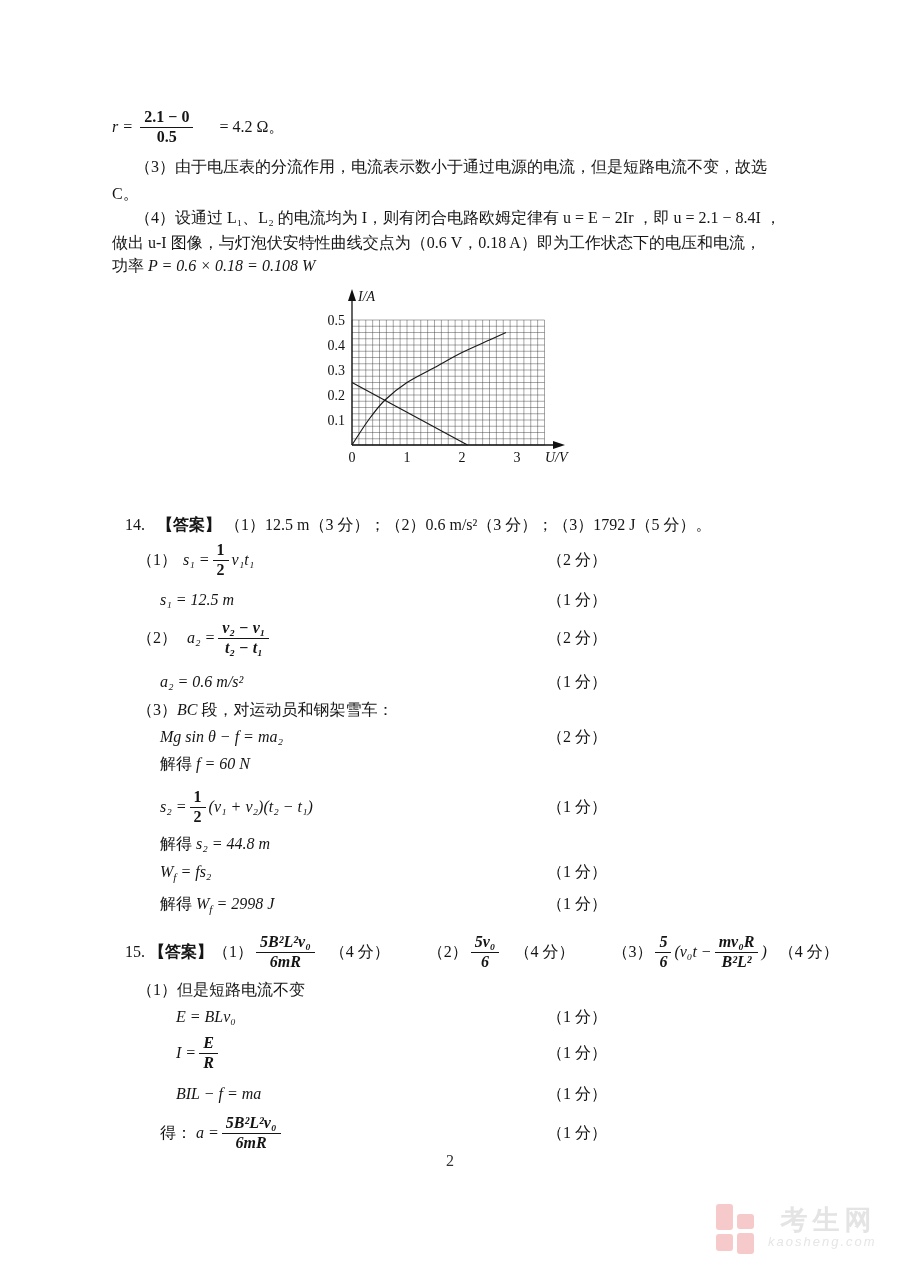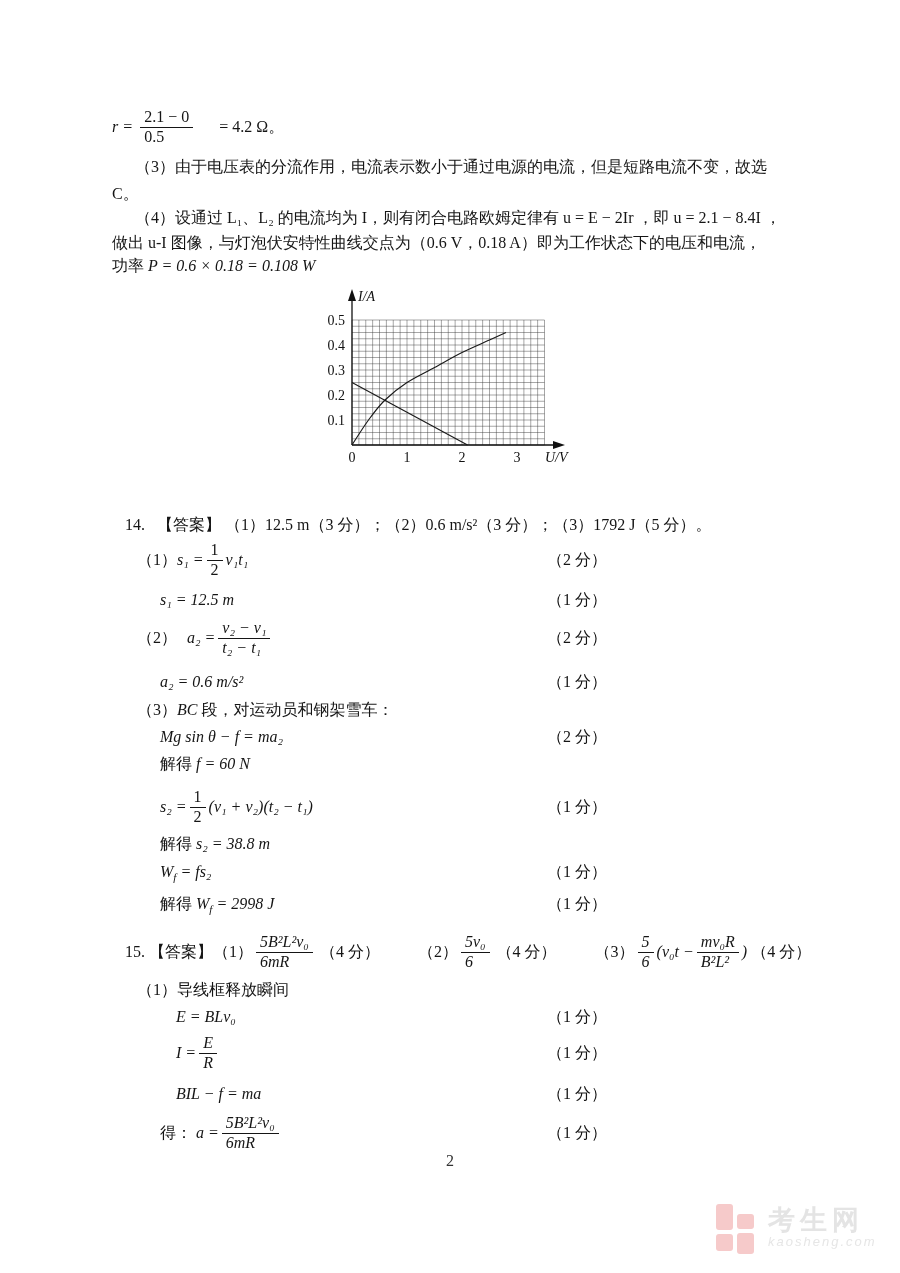--- a/index.html
+++ b/index.html
@@ -4,34 +4,34 @@
 <style>
   html,body{margin:0;padding:0;background:#ffffff;}
   .page{
     position:relative;width:900px;height:1273px;background:#ffffff;overflow:hidden;
     font-family:"Liberation Serif","DejaVu Serif",serif;color:#151515;font-size:16px;
   }
   .row{position:absolute;left:0;width:900px;white-space:nowrap;line-height:1.25;}
   .flexrow{display:flex;align-items:center;}
   .cn{font-style:normal;}
   .m{font-style:italic;}
-  .b{font-weight:400;}
-  .frac{display:inline-block;vertical-align:middle;line-height:1.05;margin:0 3px;}
+  .b{font-weight:700;}
+  .frac{display:inline-block;vertical-align:middle;text-align:center;line-height:1.05;margin:0 3px;font-weight:bold;}
   .frac .num{display:block;border-bottom:1px solid #151515;padding:0 4px 1px 4px;}
   .frac .den{display:block;padding:1px 4px 0 4px;}
   .score{position:absolute;left:547px;top:50%;transform:translateY(-50%);white-space:nowrap;}
   .score-inline{position:absolute;left:547px;top:0;white-space:nowrap;}
   .gap38{margin-left:38px;}
-  .gap10{margin-left:4px;}
+  .gap10{margin-left:12px;}
   sub{font-size:11px;}
   .chart-wrap{position:absolute;left:297px;top:285px;width:310px;height:195px;}
   .pagenum{position:absolute;left:0;top:1152px;width:900px;text-align:center;color:#333;}
   .watermark{position:absolute;left:714px;top:1202px;display:flex;align-items:center;}
   .wm-text{margin-left:8px;}
-  .wm-name{font-size:27px;font-weight:700;color:#e4e4e4;letter-spacing:5px;line-height:1;font-family:"Liberation Sans",sans-serif;}
+  .wm-name{font-size:27px;font-weight:700;color:#e4e4e4;letter-spacing:5px;line-height:1;font-family:"Liberation Sans",sans-serif;text-align:right;}
   .wm-domain{font-size:13px;color:#e6e6e6;letter-spacing:2px;line-height:1.3;font-family:"Liberation Sans",sans-serif;font-style:italic;}
 </style>
 </head>
 <body>
 
 <div class="page">
 
   <div class="row flexrow" style="top:104px;padding-left:112px;height:46px;">
     <span class="m">r</span>
     <span style="margin:0 5px;">=</span>
@@ -124,21 +124,21 @@
   </div>
 
   <div class="row" style="top:515px;padding-left:125px;">
     <span>14.</span>
     <span class="b" style="margin-left:8px;">【答案】</span>
     <span>（1）12.5 m（3 分）；（2）0.6 m/s²（3 分）；（3）1792 J（5 分）。</span>
   </div>
 
   <div class="row flexrow" style="top:538px;padding-left:137px;height:44px;">
     <span class="cn">（1）</span>
-    <span class="m" style="margin-left:0;">s₁ =</span>
+    <span class="m" style="margin-left:6px;">s₁ =</span>
     <span class="frac">
         <span class="num">1</span>
         <span class="den">2</span>
       </span>
     <span class="m">v₁t₁</span>
     <span class="score">（2 分）</span>
   </div>
 
   <div class="row" style="top:590px;padding-left:160px;">
     <span class="m">s₁ = 12.5 m</span>
@@ -177,21 +177,21 @@
     <span class="m">s₂ =</span>
     <span class="frac">
         <span class="num">1</span>
         <span class="den">2</span>
       </span>
     <span class="m">(v₁ + v₂)(t₂ − t₁)</span>
     <span class="score">（1 分）</span>
   </div>
 
   <div class="row" style="top:834px;padding-left:160px;">
-    <span class="cn">解得 </span><span class="m">s₂ = 38.8 m</span>
+    <span class="cn">解得 </span><span class="m">s₂ = 44.8 m</span>
   </div>
 
   <div class="row" style="top:862px;padding-left:160px;">
     <span class="m">W</span><sub class="m">f</sub><span class="m"> = fs₂</span>
     <span class="score-inline">（1 分）</span>
   </div>
 
   <div class="row" style="top:894px;padding-left:160px;">
     <span class="cn">解得 </span><span class="m">W</span><sub class="m">f</sub><span class="m"> = 2998 J</span>
     <span class="score-inline">（1 分）</span>
@@ -220,21 +220,21 @@
     <span class="m">(v₀t −</span>
     <span class="frac m">
         <span class="num">mv₀R</span>
         <span class="den">B²L²</span>
       </span>
     <span class="m">)</span>
     <span class="cn gap10">（4 分）</span>
   </div>
 
   <div class="row" style="top:980px;padding-left:137px;">
-    <span class="cn">（1）</span><span class="cn">导线框释放瞬间</span>
+    <span class="cn">（1）</span><span class="cn">但是短路电流不变</span>
   </div>
 
   <div class="row" style="top:1007px;padding-left:176px;">
     <span class="m">E = BLv₀</span>
     <span class="score-inline">（1 分）</span>
   </div>
 
   <div class="row flexrow" style="top:1031px;padding-left:176px;height:44px;">
     <span class="m">I =</span>
     <span class="frac m">

